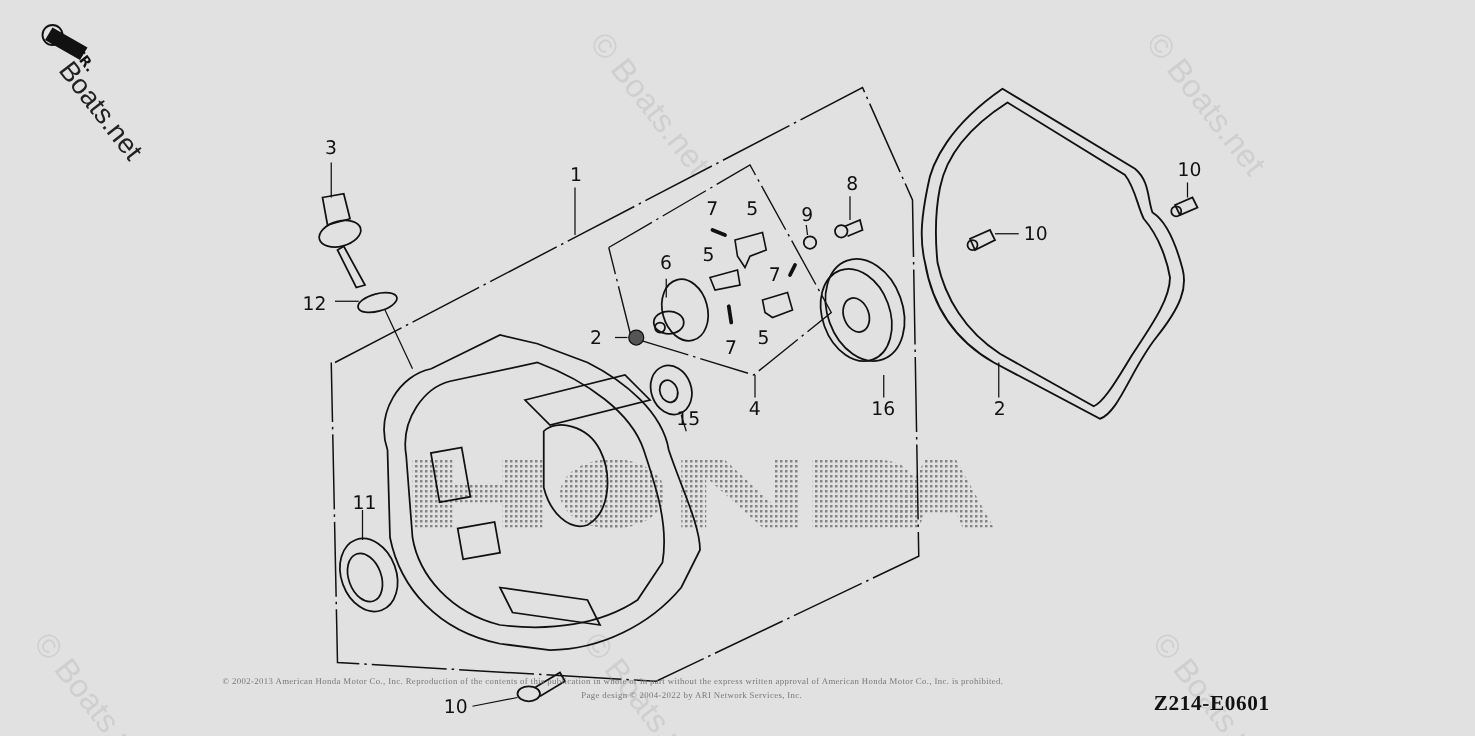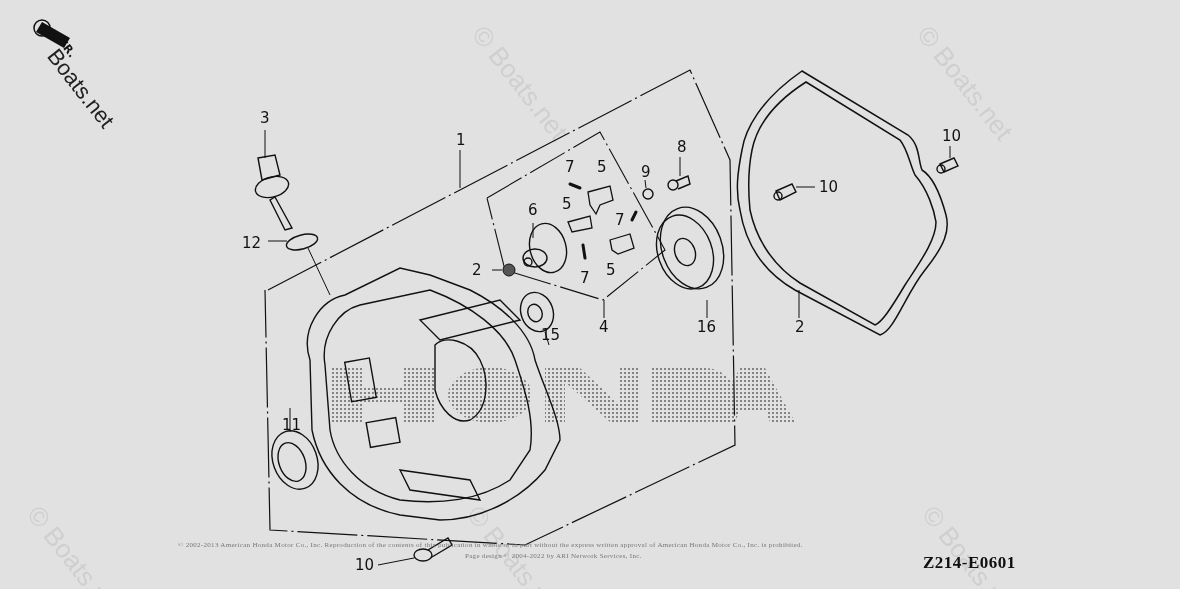--- a/index.html
+++ b/index.html
@@ -156,21 +156,21 @@
 <div class="label" style="left:562px;top:197px;">5</div>
 <div class="label" style="left:606px;top:263px;">5</div>
 <div class="label" style="left:528px;top:203px;">6</div>
 <div class="label" style="left:565px;top:160px;">7</div>
 <div class="label" style="left:615px;top:213px;">7</div>
 <div class="label" style="left:580px;top:271px;">7</div>
 <div class="label" style="left:677px;top:140px;">8</div>
 <div class="label" style="left:641px;top:165px;">9</div>
 <div class="label" style="left:819px;top:180px;">10</div>
 <div class="label" style="left:942px;top:129px;">10</div>
-<div class="label" style="left:282px;top:418px;">11</div>
+<div class="label" style="left:282px;top:395px;">11</div>
 <div class="label" style="left:242px;top:236px;">12</div>
 <div class="label" style="left:472px;top:263px;">2</div>
 <div class="label" style="left:355px;top:558px;">10</div>
 <div class="label" style="left:541px;top:328px;">15</div>
 <div class="label" style="left:697px;top:320px;text-align:center;">16</div>
 
 <div class="copy" style="left:178px;top:541px;">© 2002-2013 American Honda Motor Co., Inc. Reproduction of the contents of this publication in whole or in part without the express written approval of American Honda Motor Co., Inc. is prohibited.</div>
 <div class="copy" style="left:465px;top:552px;">Page design © 2004-2022 by ARI Network Services, Inc.</div>
 
 <div class="code">Z214-E0601</div>

